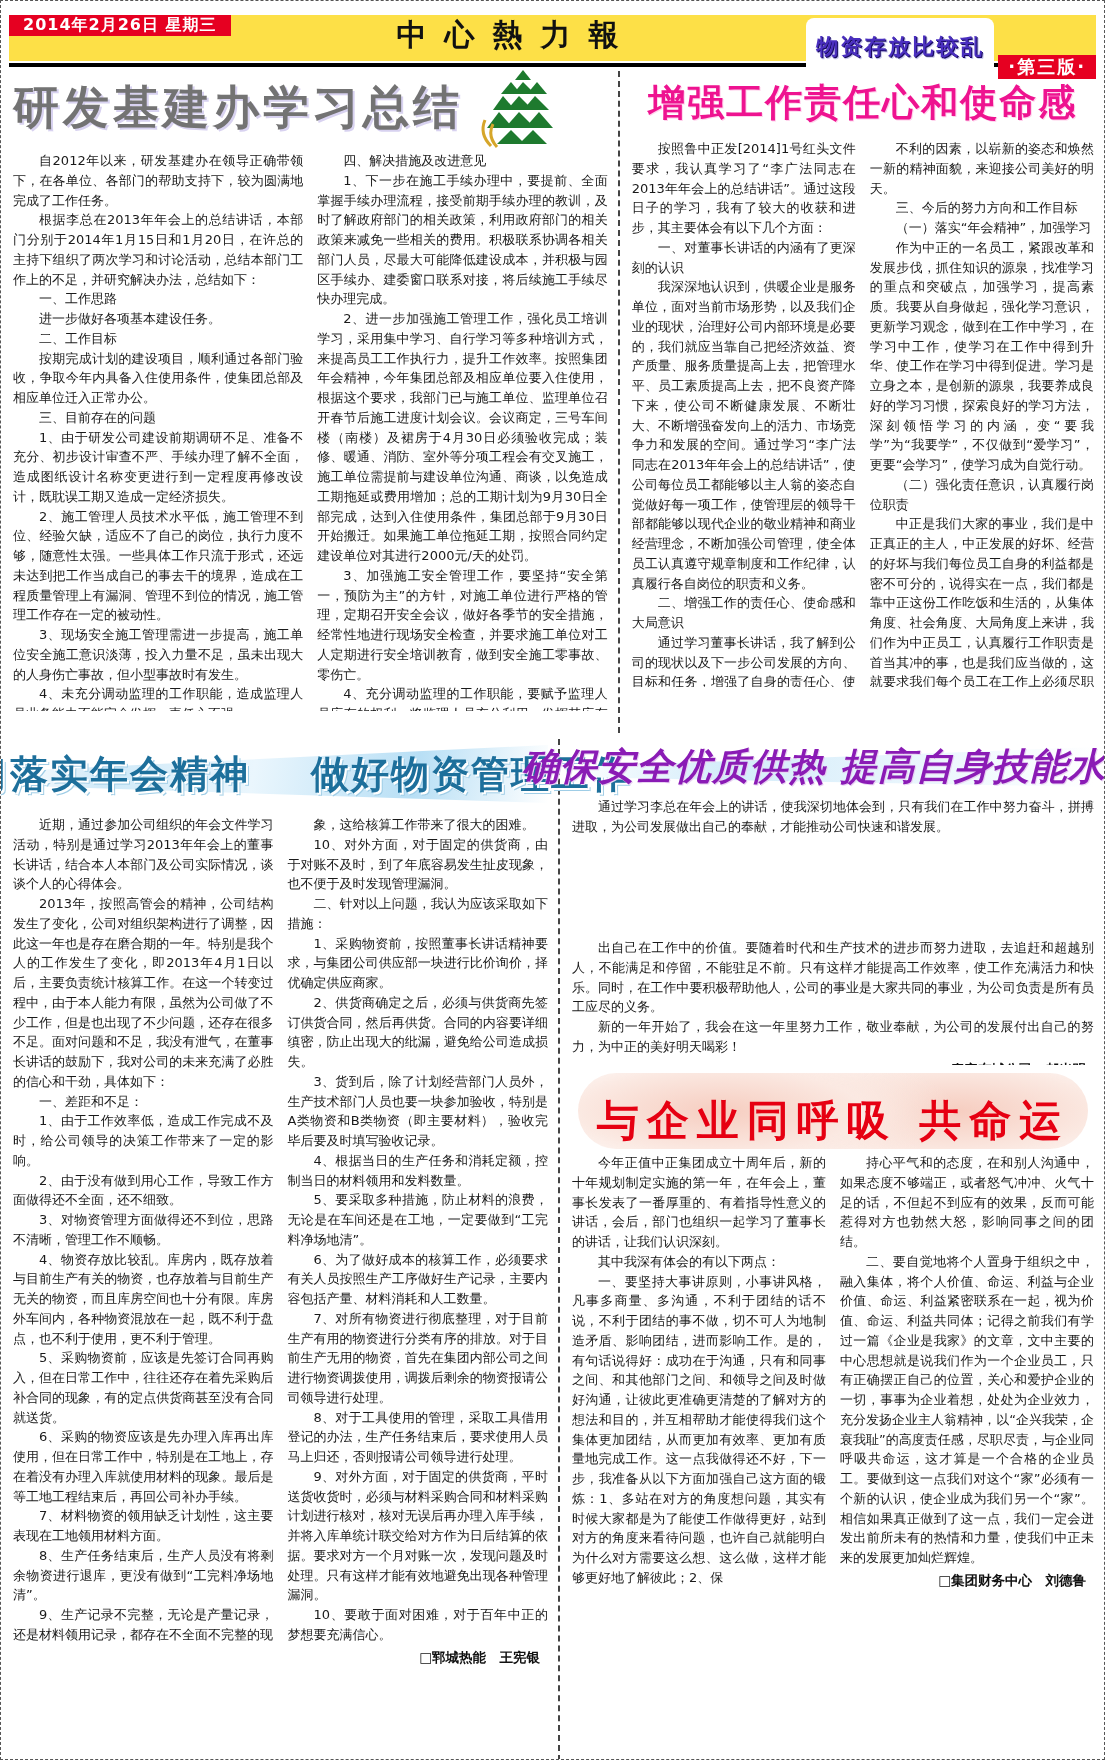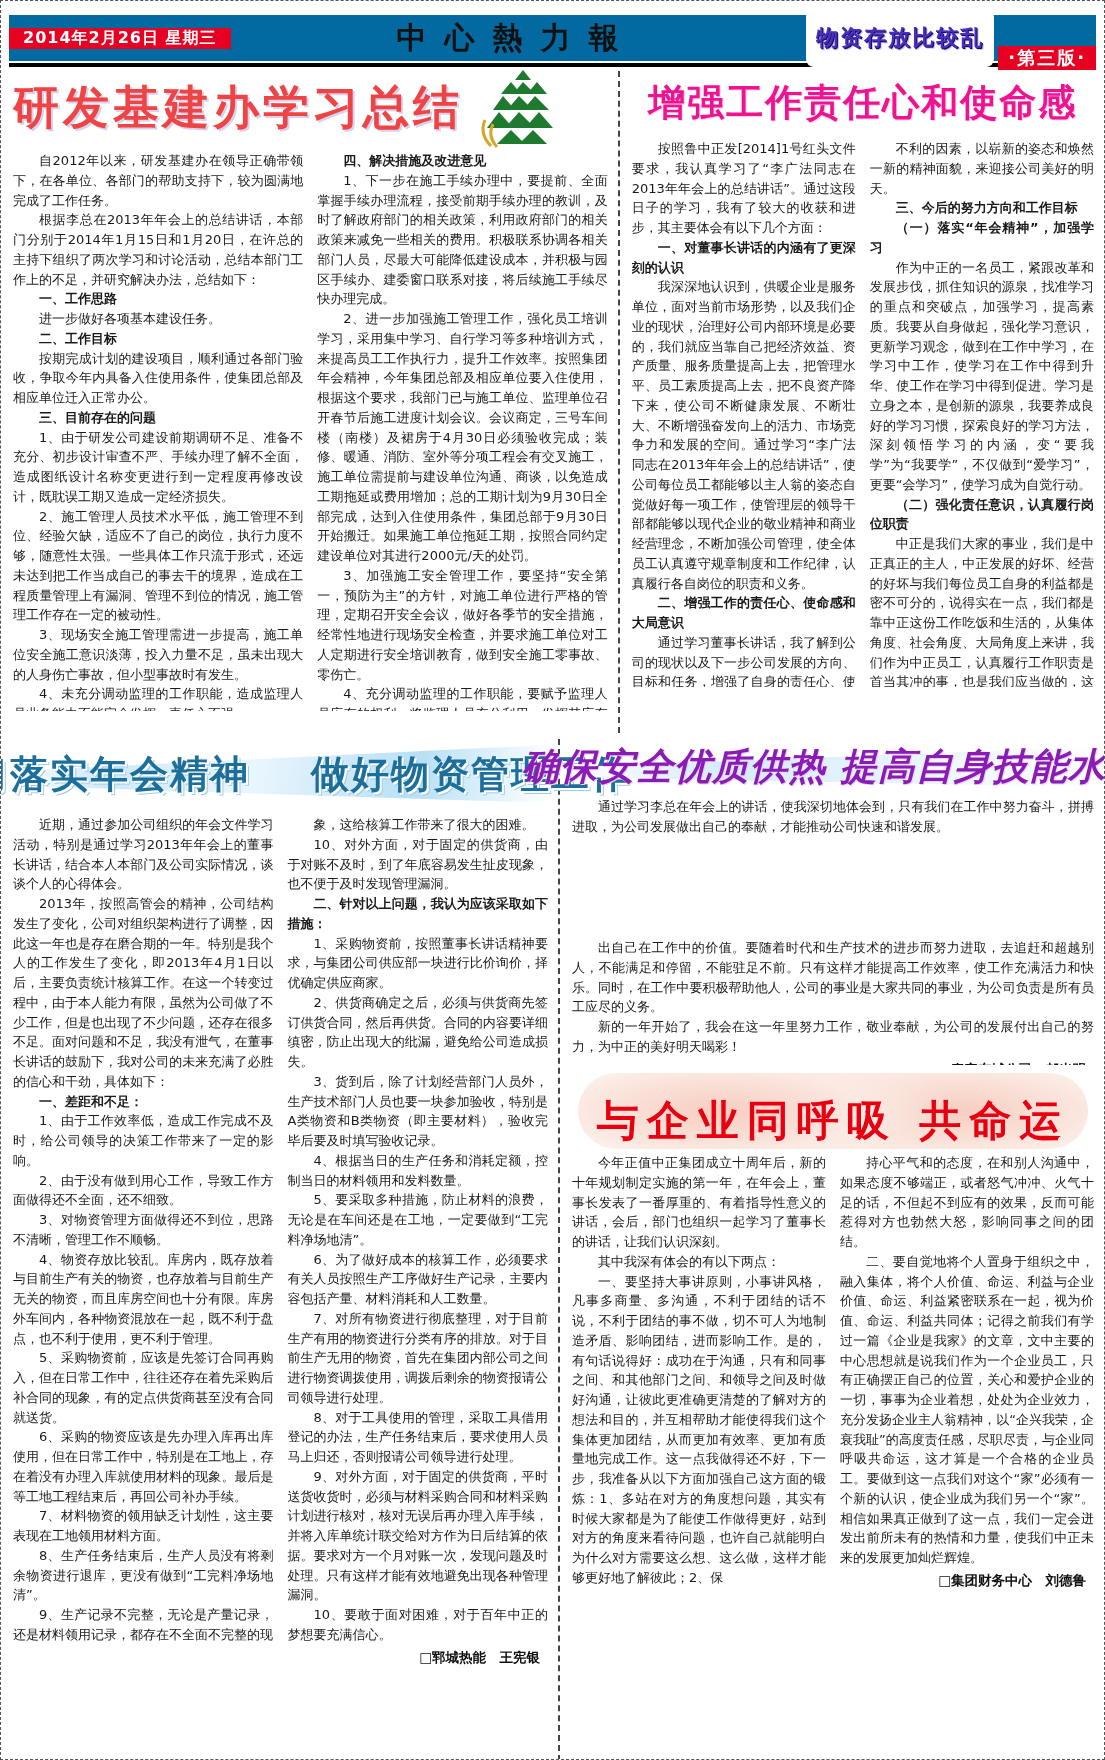--- a/index.html
+++ b/index.html
@@ -1,45 +1,45 @@
 <!DOCTYPE html>
 <html><head>
 <meta charset="utf-8">
 <style>
   * { margin:0; padding:0; box-sizing:border-box; }
   html,body { background:#ffffff; }
   body { font-family:"DejaVu Sans", sans-serif; }
   .page { position:relative; width:1105px; height:1760px; margin:0 auto; background:#fff;
           border:1px dashed #555; overflow:hidden; padding:10px 8px 6px 8px; }
   
-  .hdr { display:flex; align-items:center; height:46px; background:#0369a1; margin-top:4px; }
+  .hdr { display:flex; align-items:flex-start; height:46px; background:#fde047; margin-top:4px; }
   .hdr-date { background:#e60021; color:#fff; font-size:16px; font-weight:bold;
               display:flex; align-items:center; padding:0 14px; letter-spacing:1px; white-space:nowrap; }
   .hdr-mast { flex:1; display:flex; align-items:center; justify-content:center;
               font-family:"DejaVu Serif", serif; font-size:30px; font-weight:bold; color:#111;
               letter-spacing:18px; }
   .hdr-right { display:flex; align-items:stretch; }
   .hdr-edition { background:#fff; border-radius:8px; margin:3px 4px; display:flex; align-items:center;
                  padding:0 10px; color:#4a2fbf; font-weight:bold; font-size:22px; letter-spacing:2px;
                  text-shadow:1px 1px 0 #180a5e, 2px 2px 0 #c9c9ef; }
   .hdr-page { background:#e60021; color:#fff; font-weight:bold; font-size:18px;
               display:flex; align-items:center; padding:0 10px; letter-spacing:2px;margin-top:40px; }
   .hdr-rule { height:4px; background:#000; margin-top:2px; }
   
   .cols { display:flex; gap:14px; }
   .col { flex:1; overflow:hidden; text-align:justify; }
   .col p { font-size:13px; line-height:1.52; color:#1a1a1a; text-indent:2em; }
-  .col p.ph-head { font-weight:bold; }
+  .col p.ph-head { font-weight:normal; }
   .byline { text-align:right; font-size:13.5px; font-weight:bold; color:#111; padding:4px 8px 0 0; }
   
   .sect-top { display:flex; height:662px; margin-top:4px; }
   .sect-top .left { width:56%; padding:0 10px 0 4px; }
   .sect-top .right { width:44%; border-left:2px dashed #444; padding:0 2px 0 12px; }
   .a1-head { display:flex; align-items:center; height:74px; }
-  .a1-title { font-size:46px; font-weight:bold; color:#ef4444; letter-spacing:4px; white-space:nowrap;
+  .a1-title { font-size:46px; font-weight:bold; color:#737373; letter-spacing:4px; white-space:nowrap;
               text-shadow:2px 2px 0 #d8d2f0; }
   .a1-art .cols { height:560px; margin-top:6px; }
   .a2-title { font-size:37px; font-weight:bold; color:#ee1390; letter-spacing:2px; text-align:center;
               height:64px; line-height:64px; white-space:nowrap; text-shadow:1px 1px 0 #ffd2ec; }
   .a2-art .cols { height:548px; margin-top:4px; }
   
   .sect-bot { display:flex; height:1022px; margin-top:6px; }
   .sect-bot .left { width:50.5%; padding:0 10px 0 4px; }
   .sect-bot .right { width:49.5%; border-left:2px dashed #444; padding:0 2px 0 12px; }
   .a3-head { position:relative; height:70px; display:flex; align-items:center; justify-content:center; }

